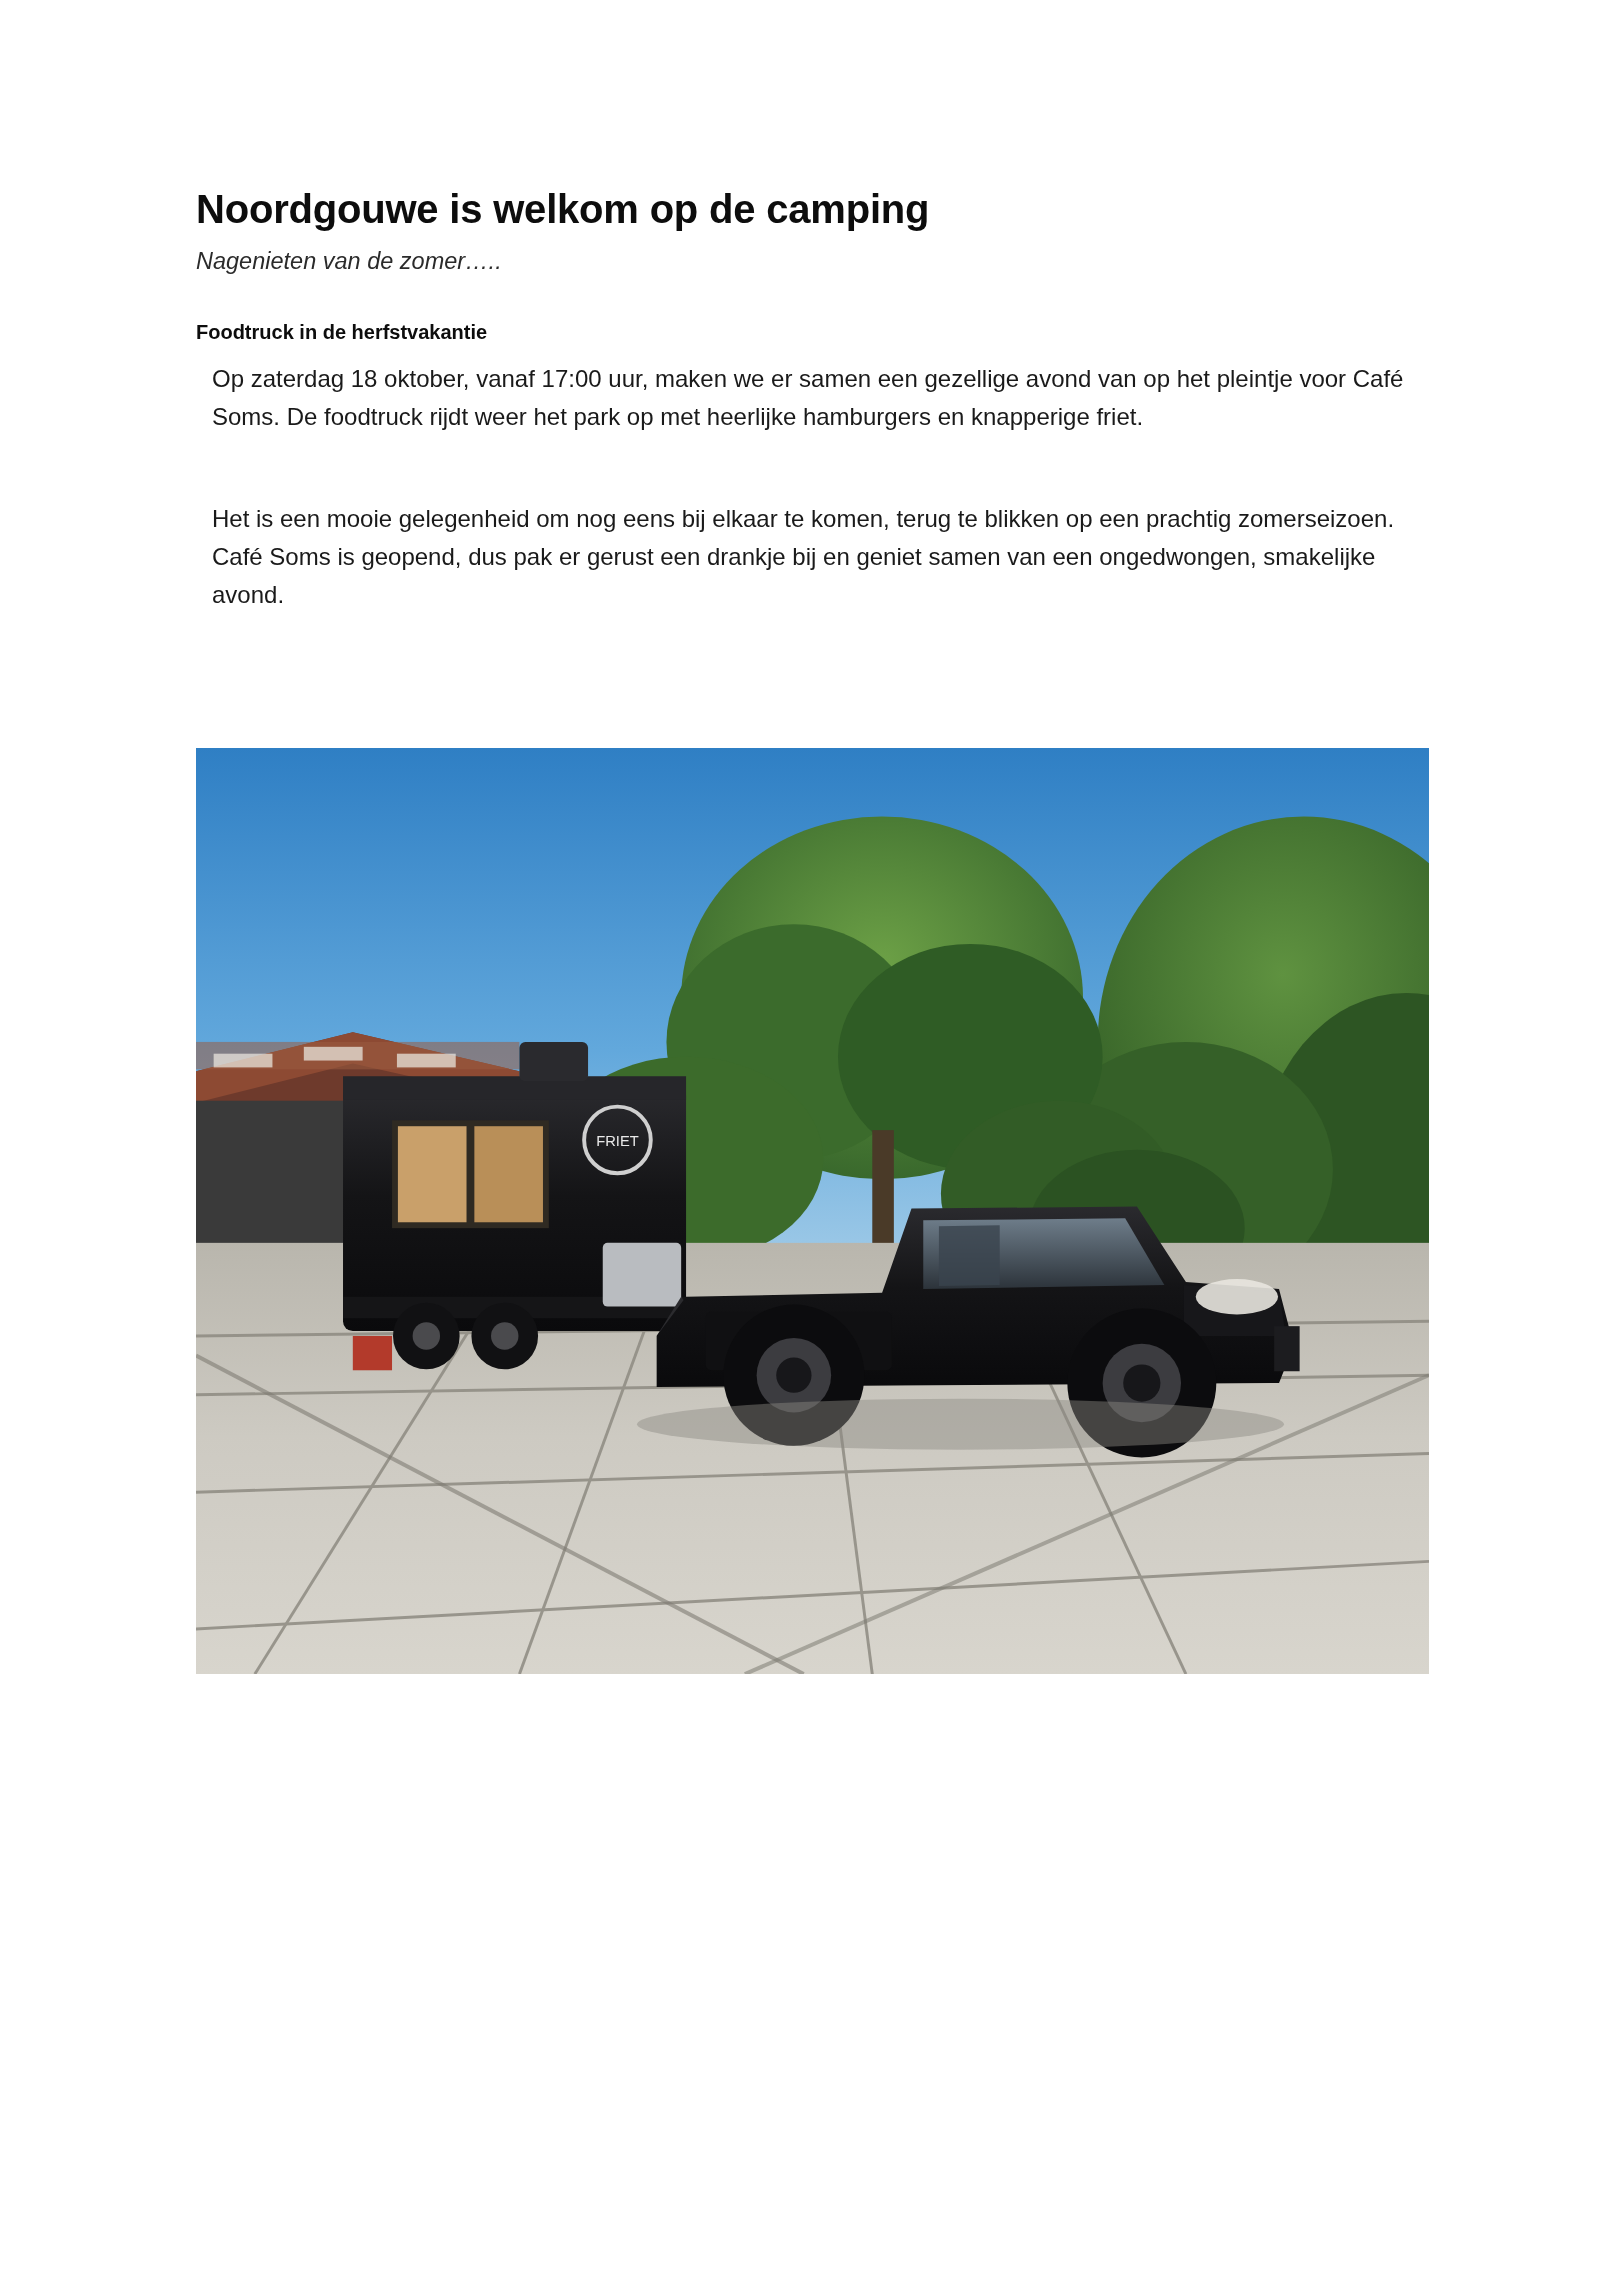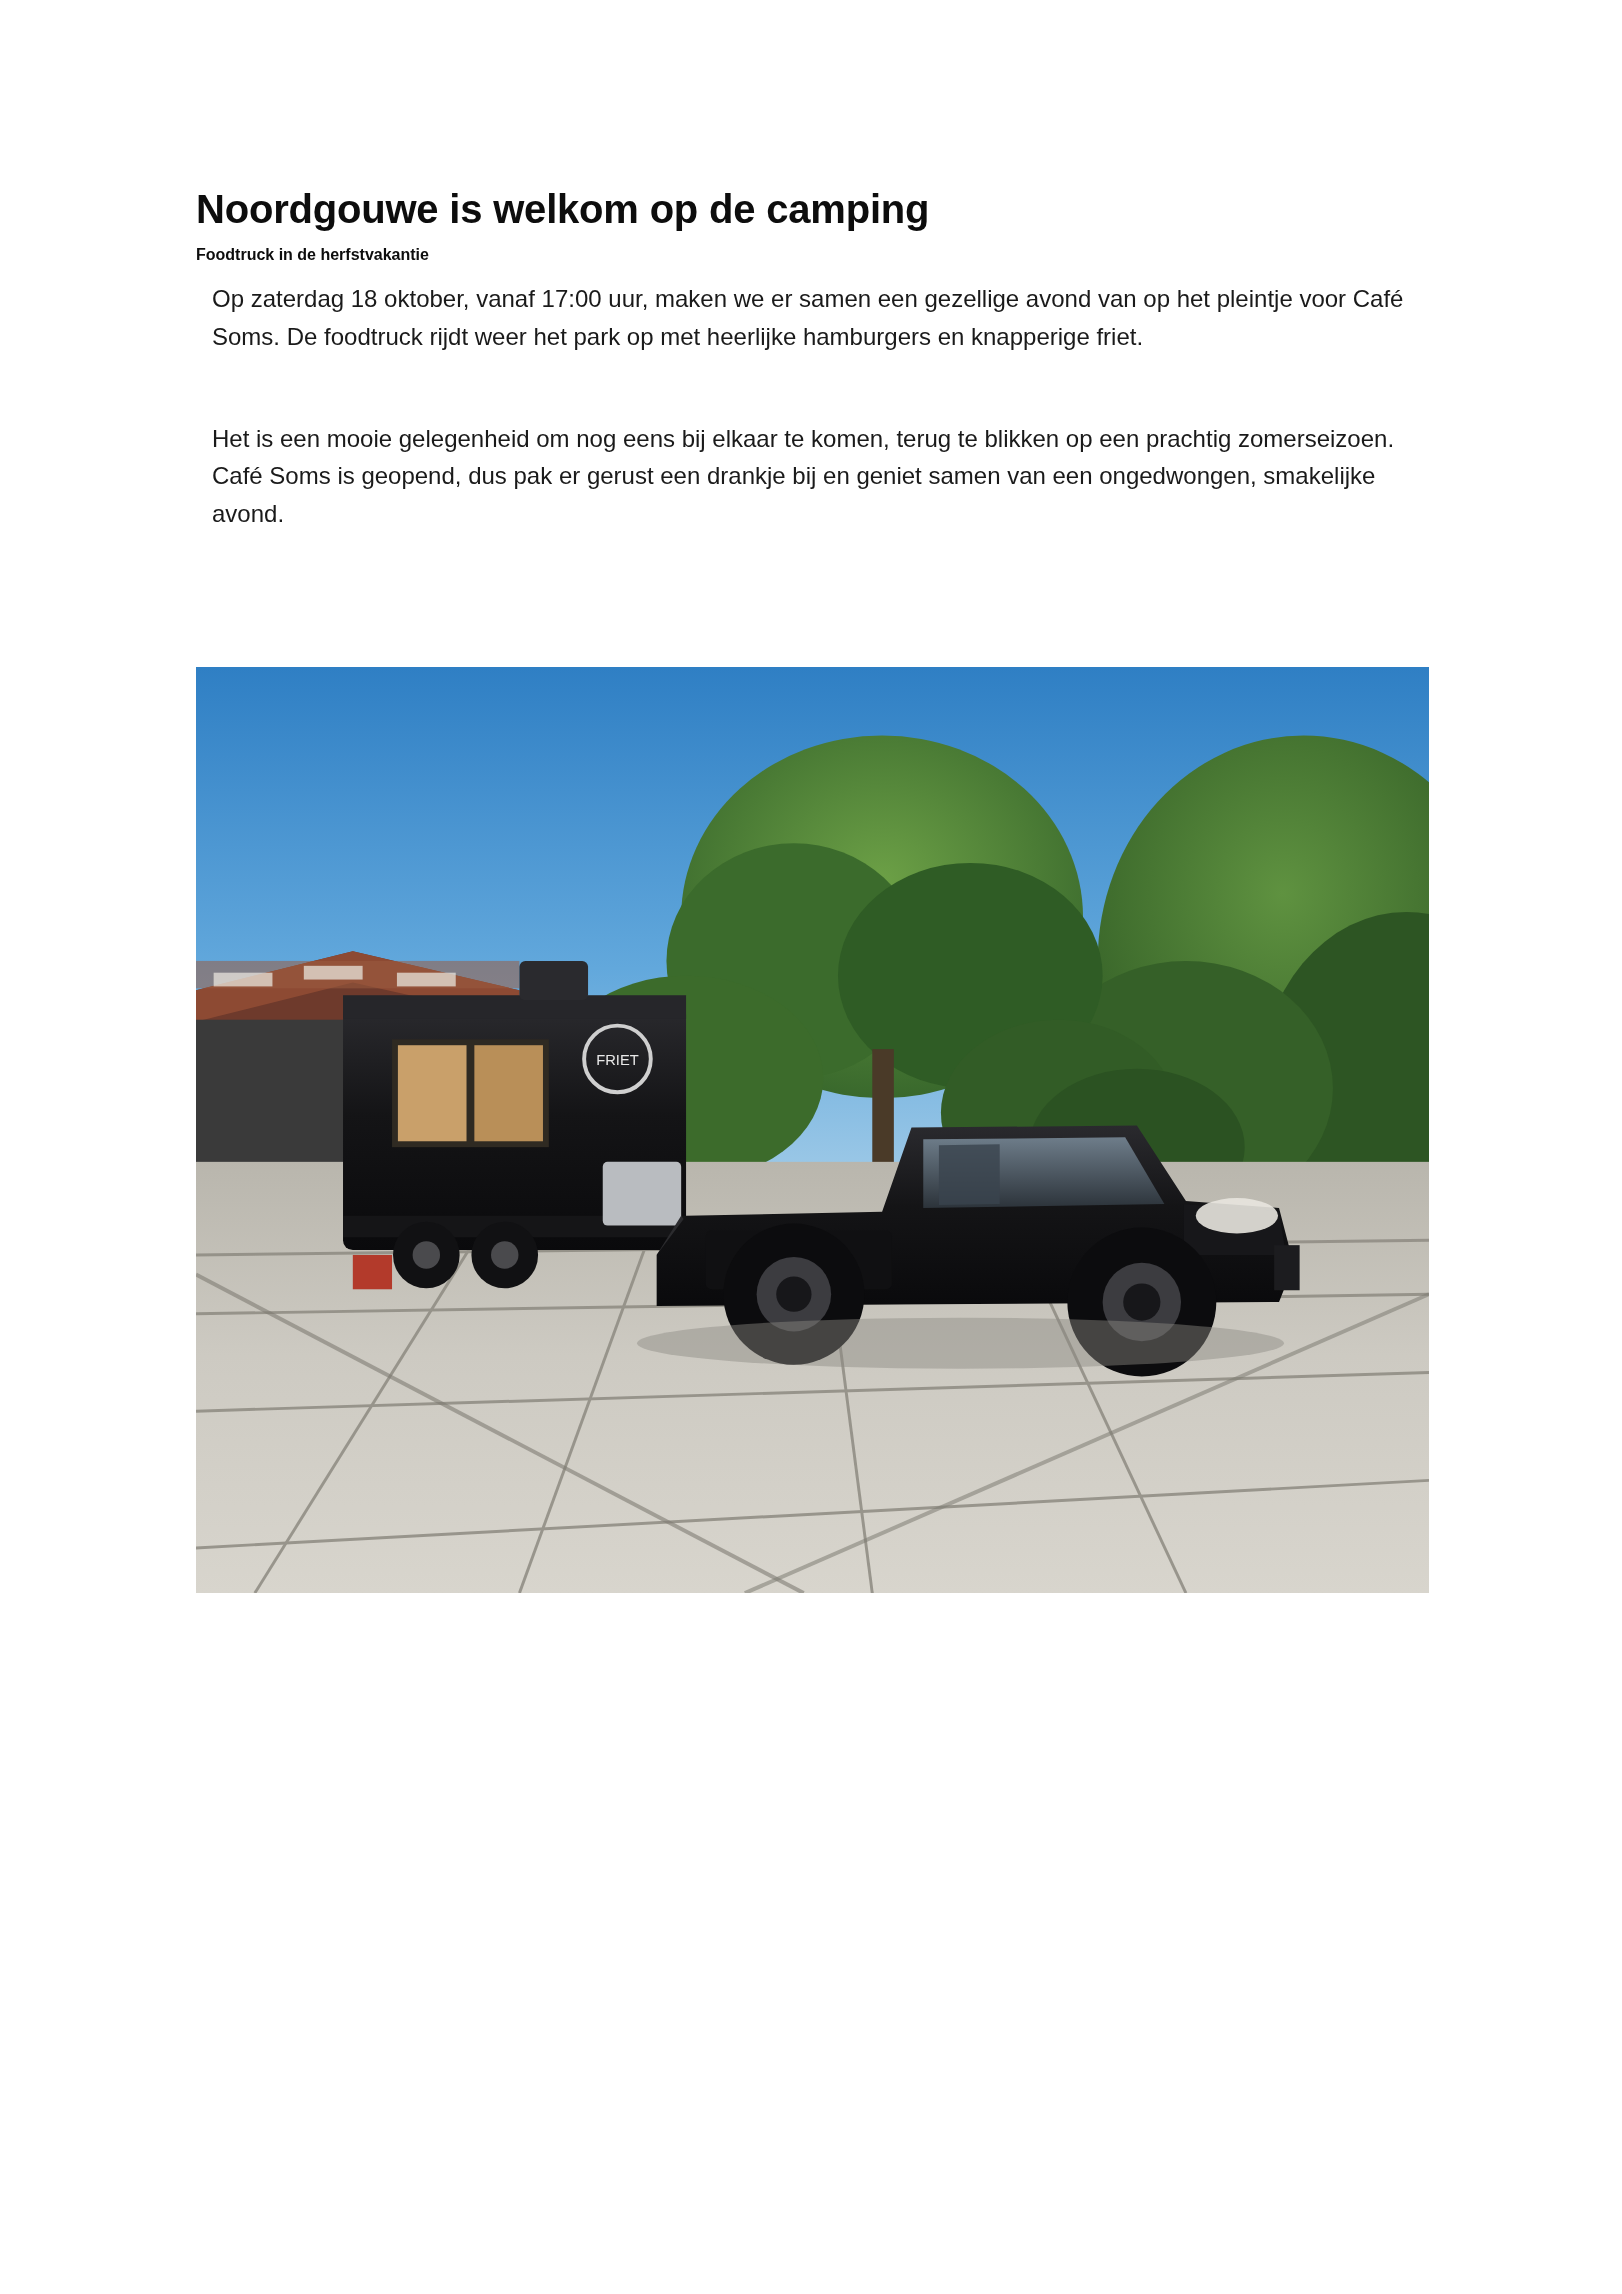--- a/index.html
+++ b/index.html
@@ -32,21 +32,21 @@
     color: #0d0d0d;
   }
   .doc-subtitle {
     font-style: italic;
     font-size: 23.5px;
     line-height: 1.3;
     margin: 0 0 45px 0;
     color: #2b2b2b;
   }
   .section-heading {
-    font-size: 16px;
+    font-size: 20px;
     font-weight: bold;
     margin: 0 0 3.9px 0;
     color: #0d0d0d;
   }
   p.body-text {
     font-size: 24px;
     line-height: 1.58;
     margin: 16px;
     color: #1a1a1a;
   }
@@ -71,20 +71,21 @@
     height: 100%;
   }
 </style>
 </head>
 <body>
 
 <div class="page">
 
   <h1 class="doc-title">Noordgouwe is welkom op de camping</h1>
 
+  <div class="doc-subtitle">Nagenieten van de zomer…..</div>
 
   <div class="section-heading">Foodtruck in de herfstvakantie</div>
 
   <p class="body-text">Op zaterdag 18 oktober, vanaf 17:00 uur, maken we er samen een gezellige avond van op het pleintje voor Café Soms. De foodtruck rijdt weer het park op met heerlijke hamburgers en knapperige friet.</p>
 
   <div class="gap"></div>
 
   <p class="body-text">Het is een mooie gelegenheid om nog eens bij elkaar te komen, terug te blikken op een prachtig zomerseizoen. Café Soms is geopend, dus pak er gerust een drankje bij en geniet samen van een ongedwongen, smakelijke avond.</p>
 
 

